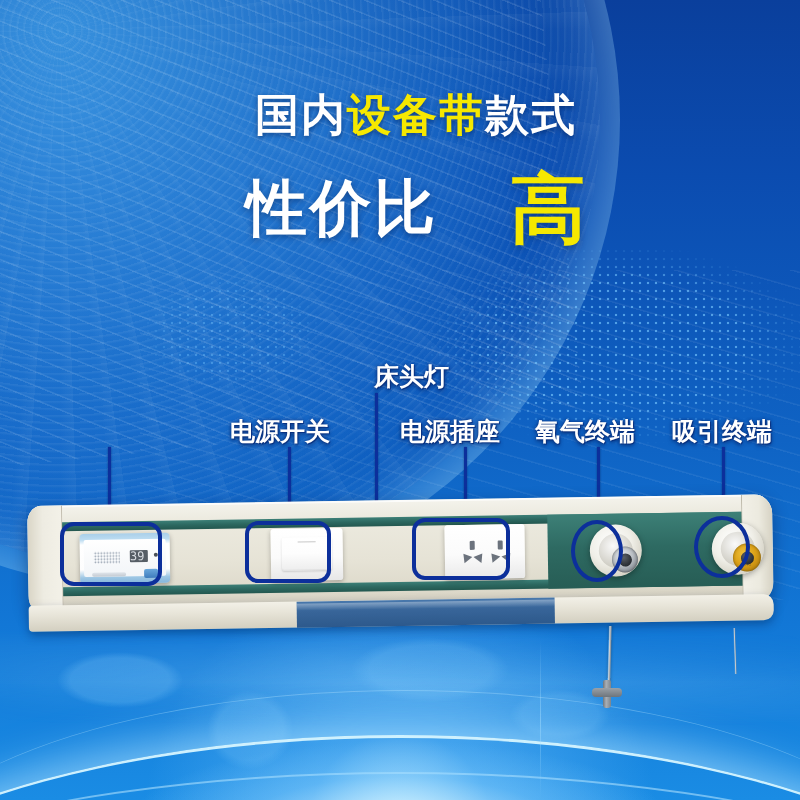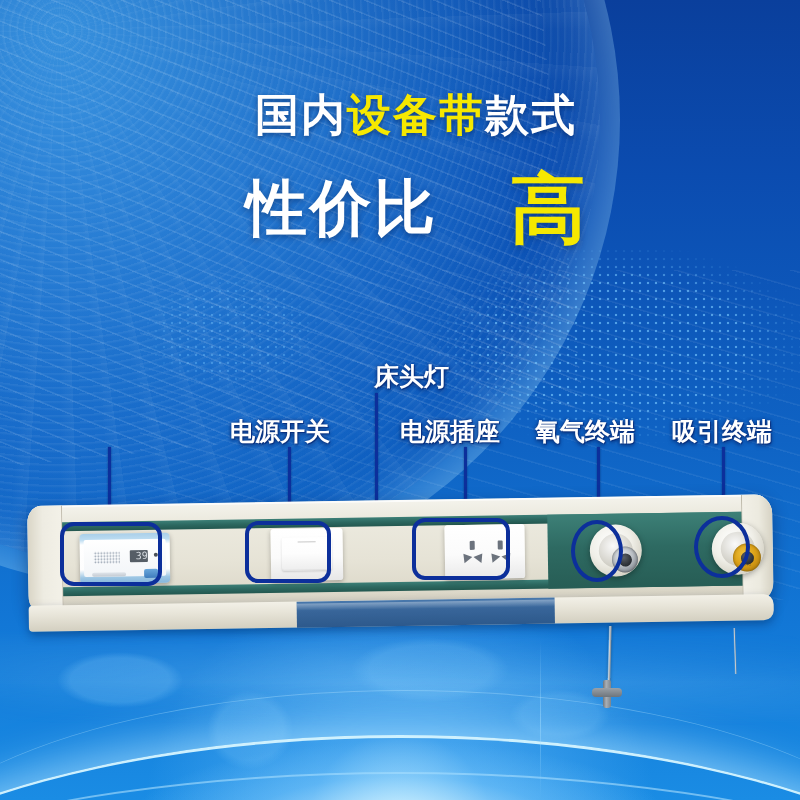--- a/index.html
+++ b/index.html
@@ -211,21 +211,21 @@
   }
   .ic-speaker{
     position:absolute;left:10px;top:12px;width:26px;height:12px;
     background-image:radial-gradient(circle, rgba(110,125,145,.85) .8px, rgba(0,0,0,0) 1.1px);
     background-size:3px 3px;opacity:.85;
   }
   .ic-display{
     position:absolute;left:46px;top:11px;width:18px;height:12px;
     background:#565e66;border-radius:1px;
     color:#d8dde2;font-family:"DejaVu Sans Mono","Liberation Mono",monospace;
-    font-size:10px;line-height:12px;text-align:right;letter-spacing:0;
+    font-size:12px;line-height:12px;text-align:left;letter-spacing:0;
   }
   .ic-led{
     position:absolute;left:70px;top:14px;width:4px;height:4px;border-radius:50%;
     background:#4a5058;
   }
   .ic-btn{
     position:absolute;left:60px;top:30px;width:14px;height:9px;border-radius:2px;
     background:linear-gradient(180deg,#6aa8dc,#3f7dbd);
   }
   .ic-slot{

